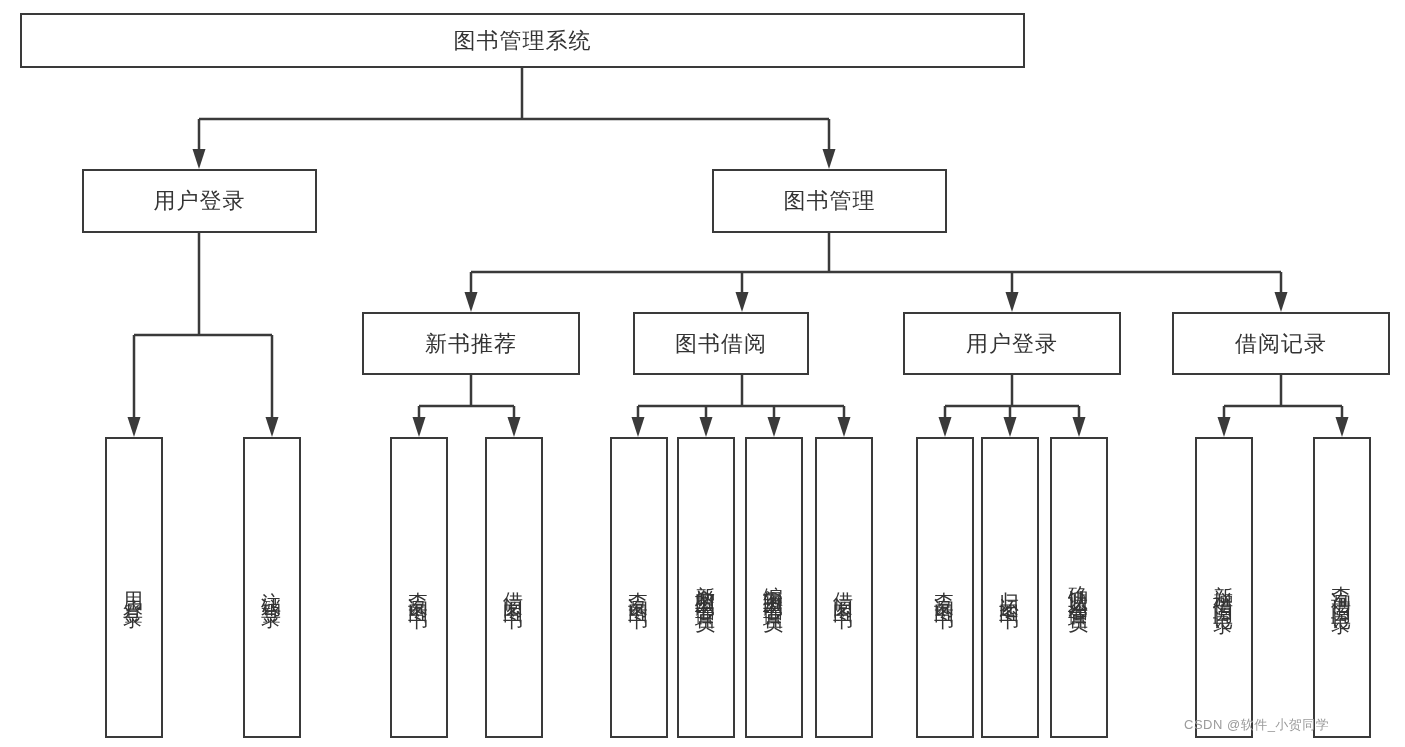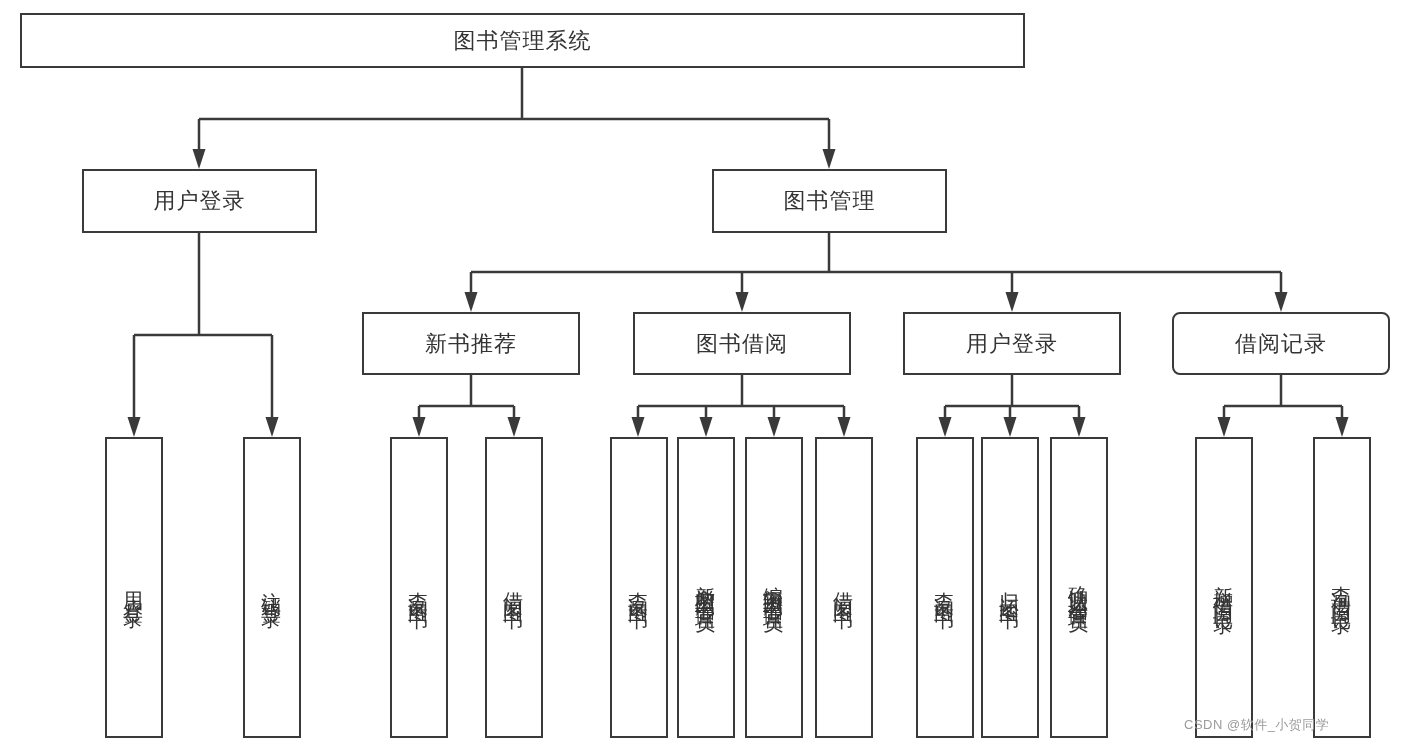--- a/index.html
+++ b/index.html
@@ -95,23 +95,23 @@
       <polygon points="1335.5,417 1348.5,417 1342,437"></polygon>
     </g>
   </svg>
 
   <div class="hbox" style="left:20px; top:13px; width:1005px; height:55px;">图书管理系统</div>
 
   <div class="hbox" style="left:82px; top:169px; width:235px; height:64px;">用户登录</div>
   <div class="hbox" style="left:712px; top:169px; width:235px; height:64px;">图书管理</div>
 
   <div class="hbox" style="left:362px; top:312px; width:218px; height:63px;">新书推荐</div>
-  <div class="hbox" style="left:633px; top:312px; width:218px; height:63px;">图书借阅</div>
+  <div class="hbox" style="left:633px; top:312px; width:176px; height:63px;">图书借阅</div>
   <div class="hbox" style="left:903px; top:312px; width:218px; height:63px;">用户登录</div>
-  <div class="hbox" style="left:1172px; top:312px; width:218px; height:63px;border-radius:8px;">借阅记录</div>
+  <div class="hbox" style="left:1172px; top:312px; width:218px; height:63px;">借阅记录</div>
 
   <div class="leaf" style="left:105px;">用户登录</div>
   <div class="leaf" style="left:243px;">注销登录</div>
 
   <div class="leaf" style="left:390px;">查询图书</div>
   <div class="leaf" style="left:485px;">借阅图书</div>
 
   <div class="leaf" style="left:610px;">查询图书</div>
   <div class="leaf long" style="left:677px;">新增图书（管理员）</div>
   <div class="leaf long" style="left:745px;">编辑图书（管理员）</div>

